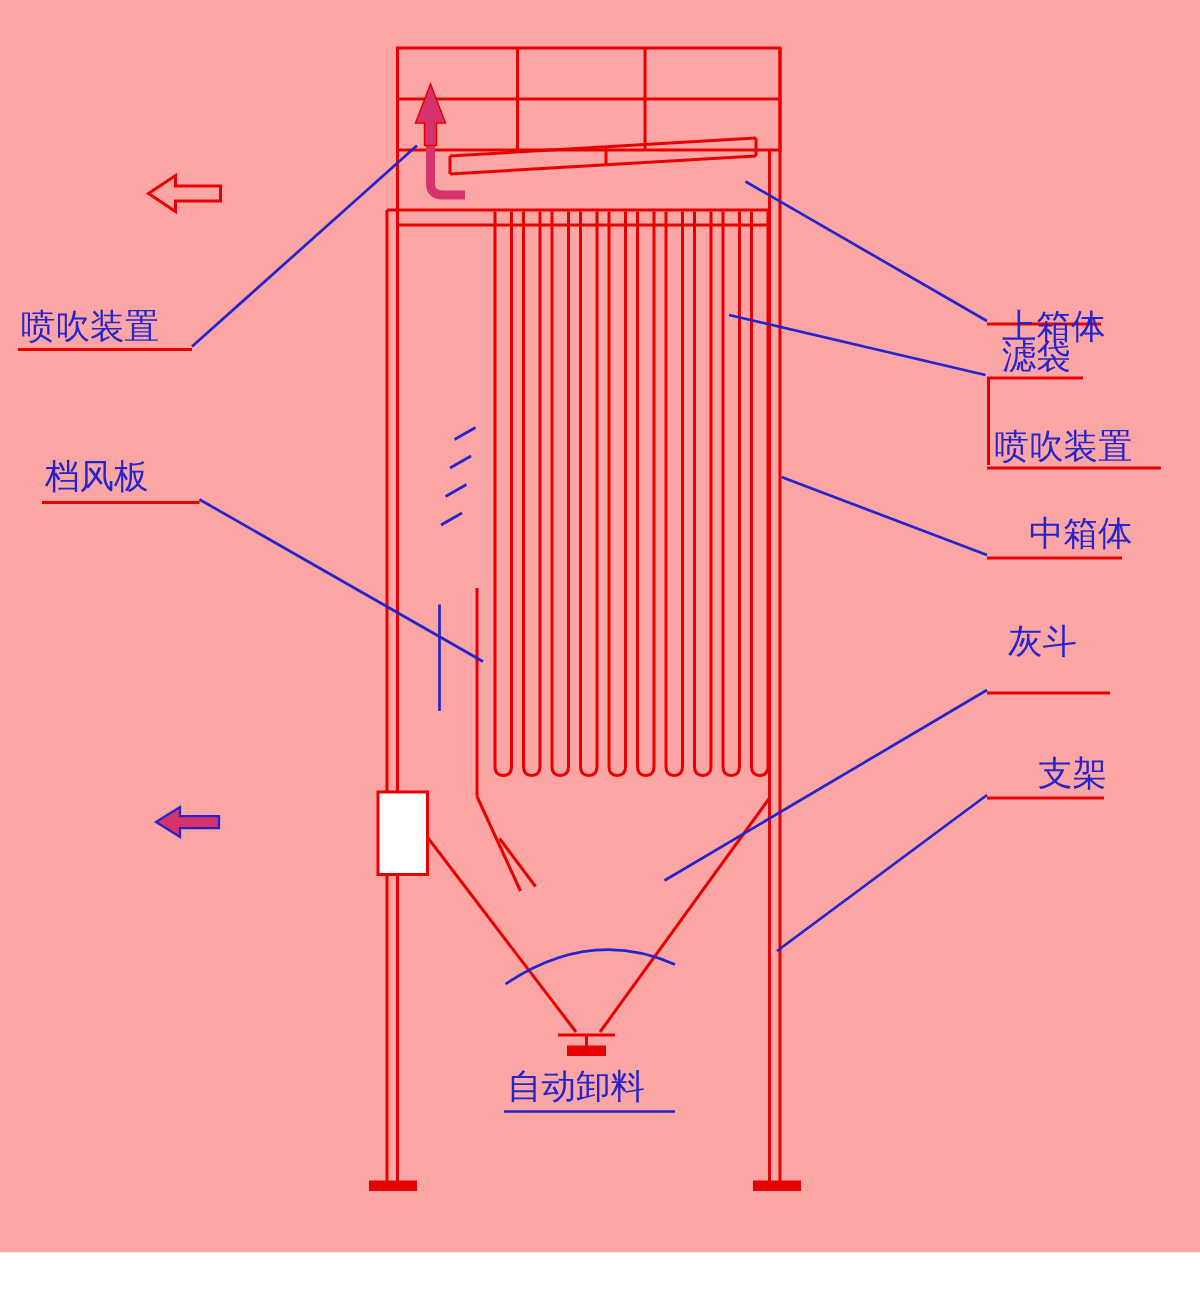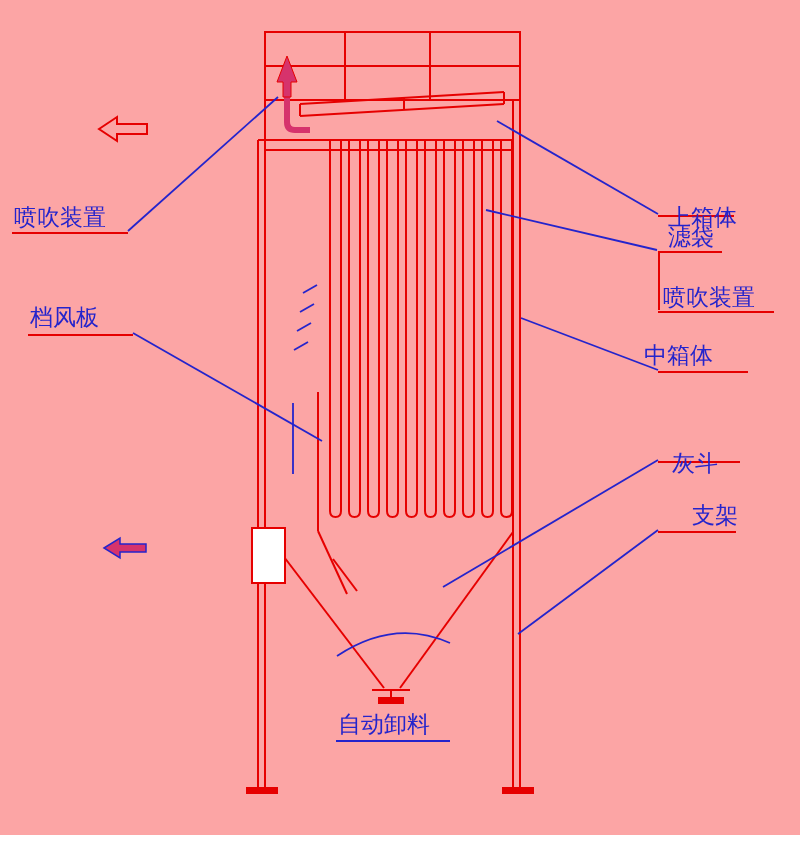--- a/index.html
+++ b/index.html
@@ -17,22 +17,22 @@
     font-size:23px;
     line-height:1;
     white-space:nowrap;
     font-family:"Liberation Sans",sans-serif;
   }
   #lbl-blow   {left:14px;  top:206px;}
   #lbl-baffle {left:30px;  top:306px;}
   #lbl-upper  {left:668px; top:190px;margin-top:16px;}
   #lbl-bag    {left:668px; top:226px;}
   #lbl-frame  {left:663px; top:286px;}
-  #lbl-middle {left:644px; top:344px;}
-  #lbl-hopper {left:672px; top:416px;margin-top:36px;}
+  #lbl-middle {left:686px; top:344px;}
+  #lbl-hopper {left:672px; top:416px;}
   #lbl-support{left:692px; top:504px;}
   #lbl-autod  {left:338px; top:713px;}
   #diagram-title{
     position:absolute;
     left:0; top:818px; width:800px;
     text-align:center;
     color:#2424cc;
     font-size:36px;
     letter-spacing:5px;
     font-family:"Liberation Serif",serif;

